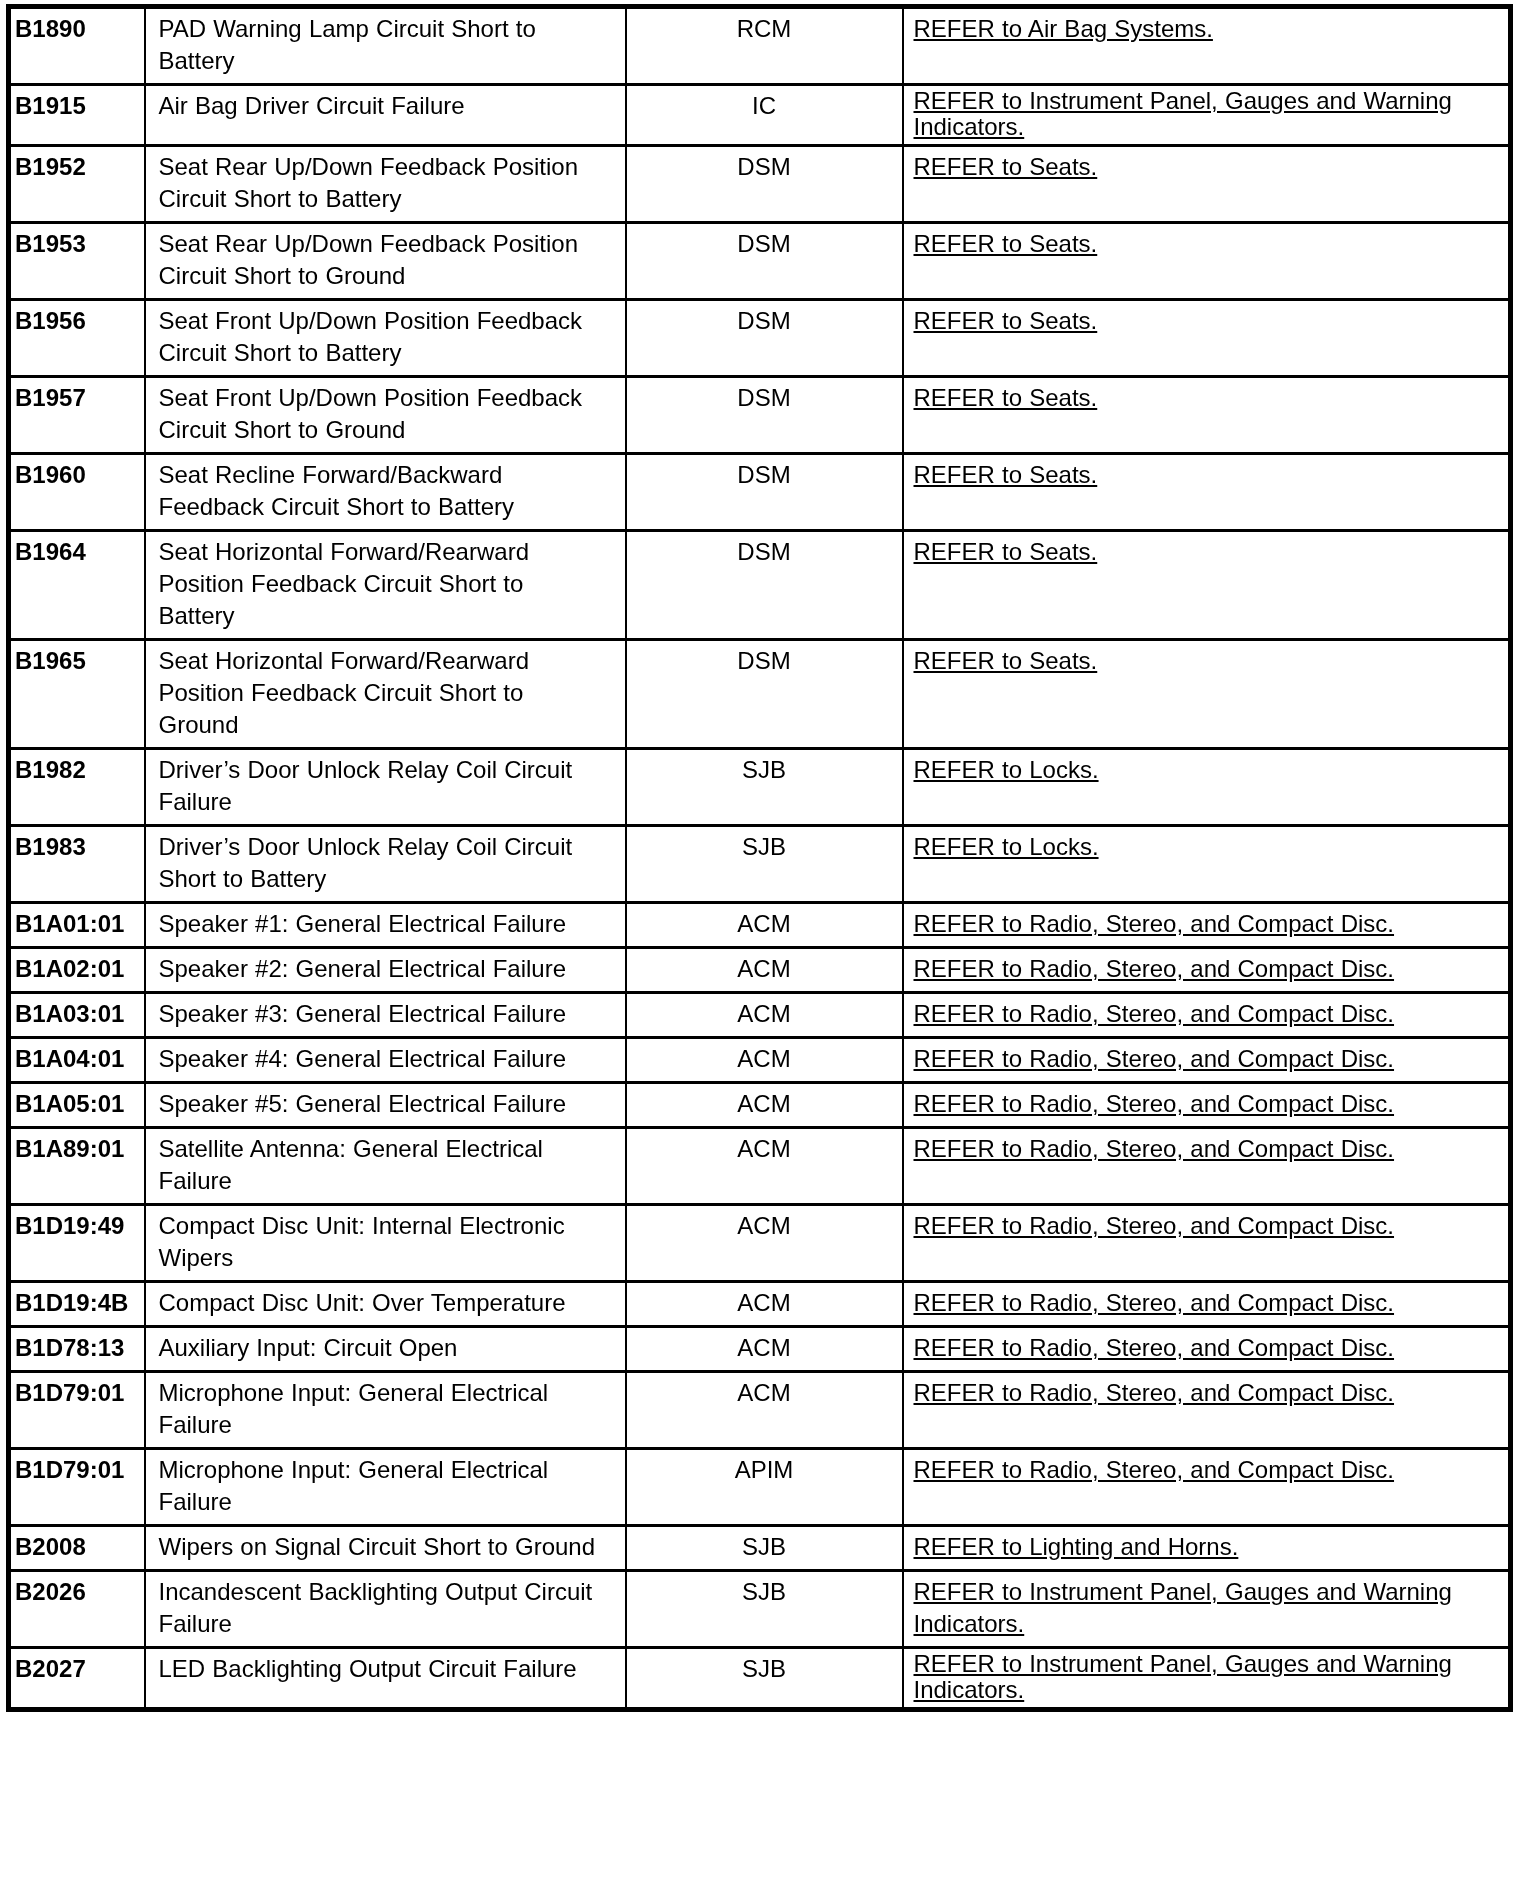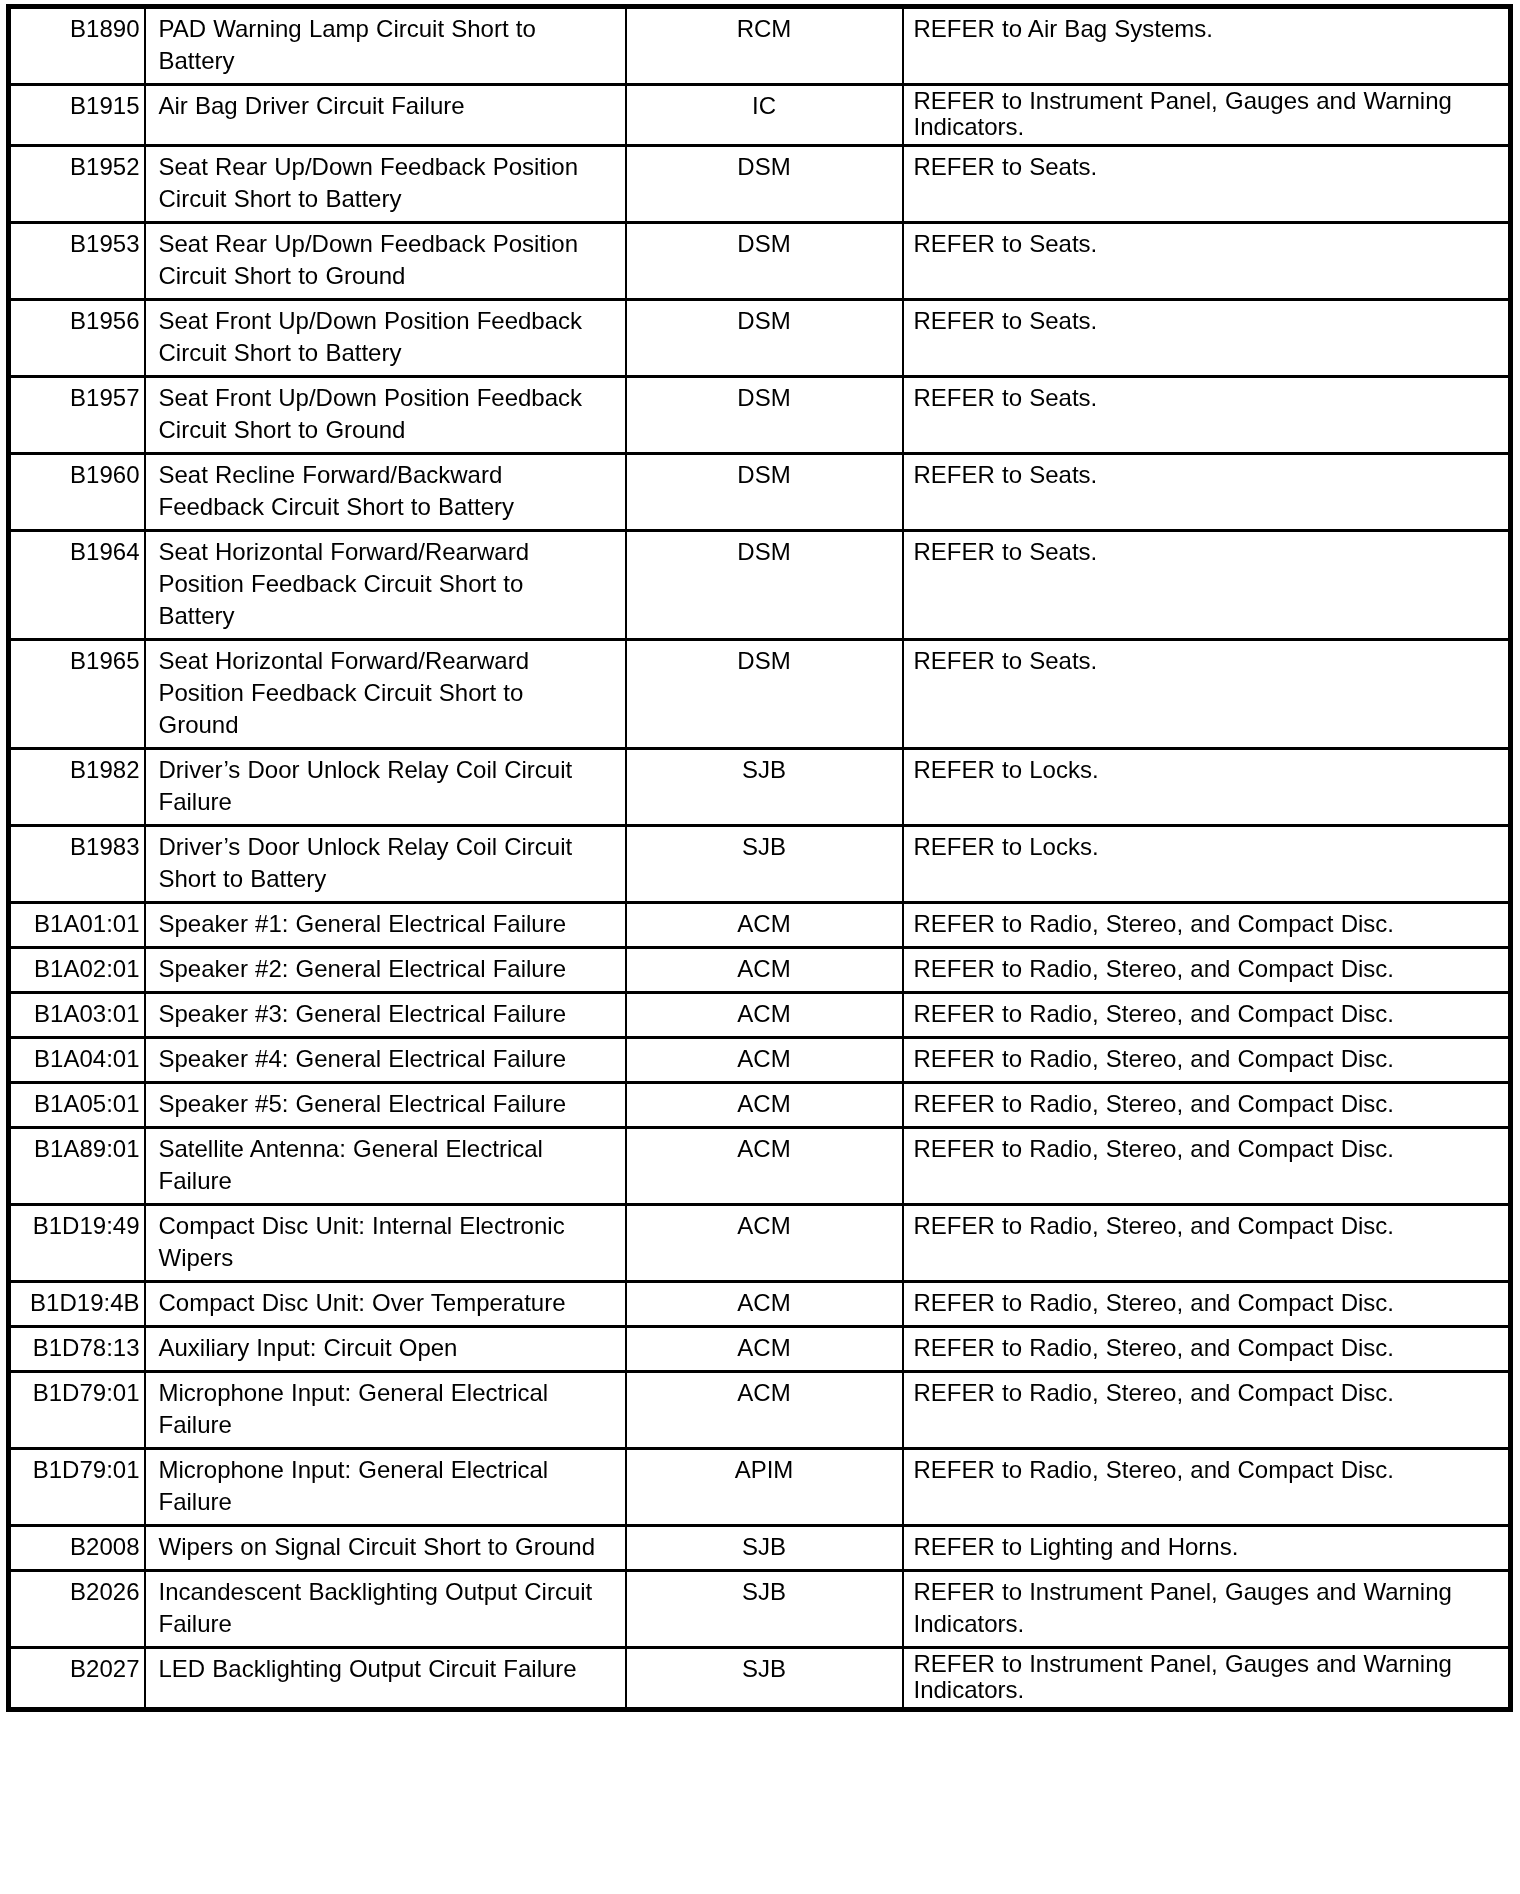--- a/index.html
+++ b/index.html
@@ -34,33 +34,35 @@
     vertical-align: top;
     color: #000000;
     font-size: 24px;
     line-height: 32px;
     font-weight: 400;
     padding: 4px 8px 6px 8px;
     overflow: hidden;
     word-spacing: 0.5px;
   }
   td.col-code {
-    text-align: right;
+    text-align: left;
     padding: 4px 4px 6px 4px;
+    font-weight: bold;
   }
   td.col-desc {
     text-align: left;
     padding: 4px 19px 6px 13px;
   }
   td.col-module {
     text-align: center;
   }
   td.col-action {
     text-align: left;
     padding: 4px 8px 6px 10px;
+    text-decoration: underline;
   }
   
   tr.tight td.col-action {
     line-height: 26px;
     padding-top: 2px;
     padding-bottom: 4px;
   }
 </style>
 </head>
 <body>

